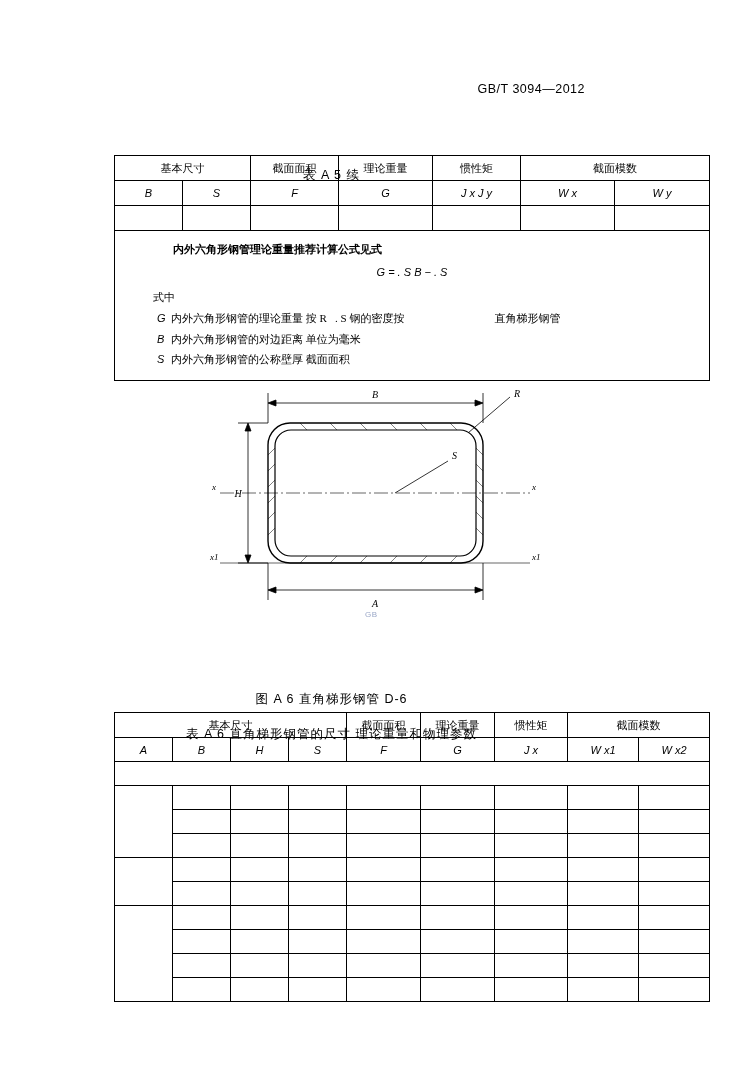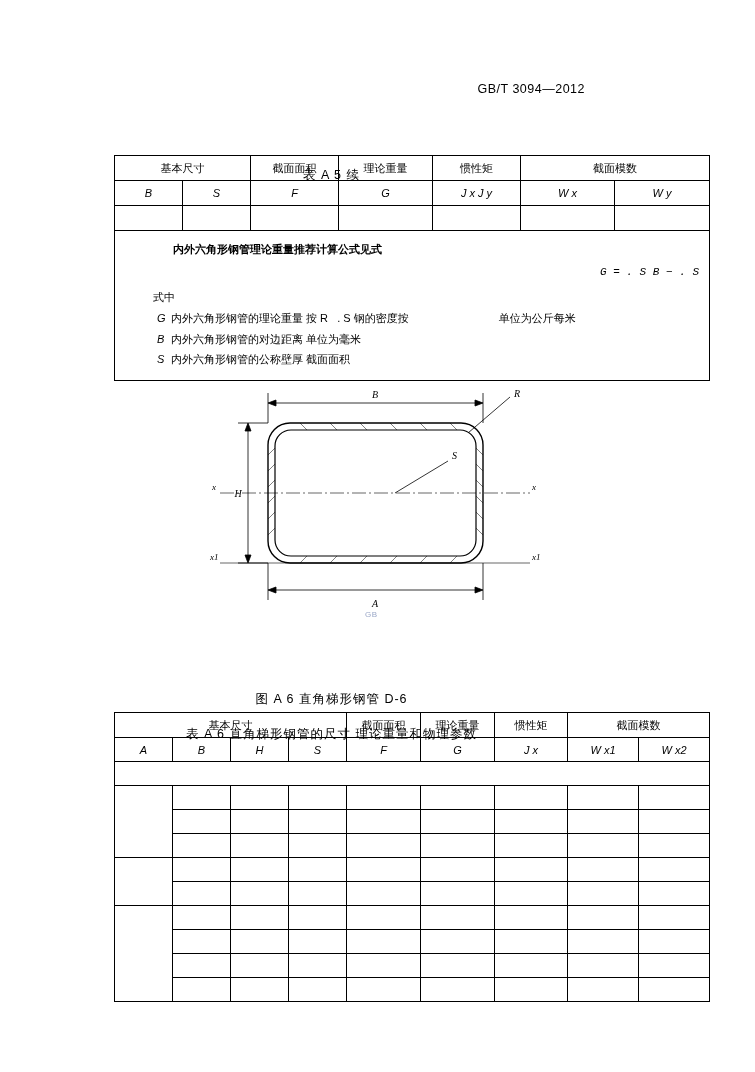--- a/index.html
+++ b/index.html
@@ -72,37 +72,36 @@
     line-height: 1.9;
     font-size: 11px;
   }
   .note-line {
     display: block;
     white-space: pre;
   }
   .note-indent { padding-left: 48px; font-weight: bold; }
   .note-formula {
     display: block;
-    text-align: right;
+    text-align: center;
     padding: 2px 0 4px 0;
     font-style: italic;
-    font-family: Liberation Mono, monospace;
   }
   .note-def {
     display: block;
     white-space: pre;
   }
   .note-def .sym {
     display: inline-block;
     width: 46px;
     padding-left: 32px;
     font-style: italic;
     box-sizing: border-box;
   }
-  .note-def .txt { display: inline-block; }
+  .note-def .txt { display: inline-block; font-family: Liberation Serif, serif; }
   .note-def .unit { display: inline-block; padding-left: 90px; }
 
   
   #figure-a6 {
     position: absolute;
     left: 180px;
     top: 385px;
     width: 420px;
     height: 240px;
   }
@@ -177,21 +176,21 @@
         <td></td>
         <td></td>
         <td></td>
         <td></td>
       </tr>
       <tr>
         <td class="note-cell" colspan="7">
           <span class="note-line note-indent">内外六角形钢管理论重量推荐计算公式见式</span>
           <span class="note-formula">G =  .        S B −  .    S</span>
           <span class="note-line" style="padding-left:28px">式中</span>
-          <span class="note-def"><span class="sym">G</span><span class="txt">内外六角形钢管的理论重量 按 R   . S 钢的密度按</span><span class="unit">单位为公斤每米</span></span>
+          <span class="note-def"><span class="sym">G</span><span class="txt">内外六角形钢管的理论重量 按 R   . S 钢的密度按</span><span class="unit">直角梯形钢管</span></span>
           <span class="note-def"><span class="sym">B</span><span class="txt">内外六角形钢管的对边距离 单位为毫米</span></span>
           <span class="note-def"><span class="sym">S</span><span class="txt">内外六角形钢管的公称壁厚 截面面积</span></span>
         </td>
       </tr>
     </tbody>
   </table>
 
   <div id="figure-a6">
     <svg width="420" height="240" viewBox="0 0 420 240" xmlns="http://www.w3.org/2000/svg">
 

